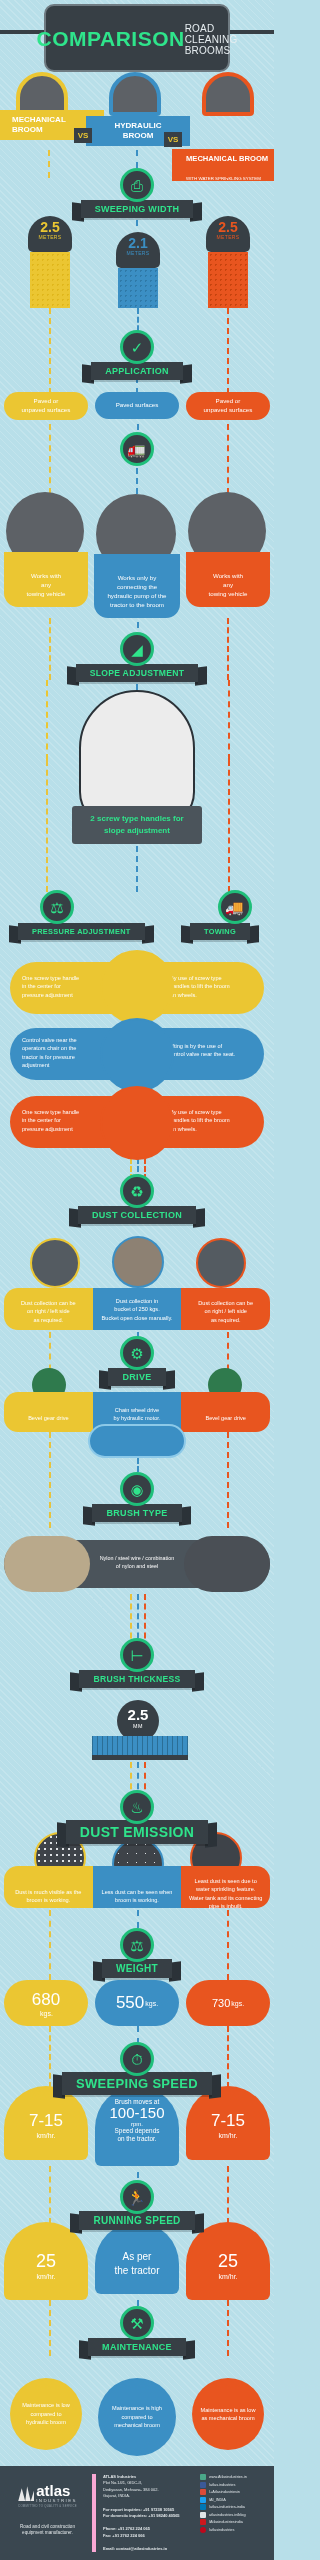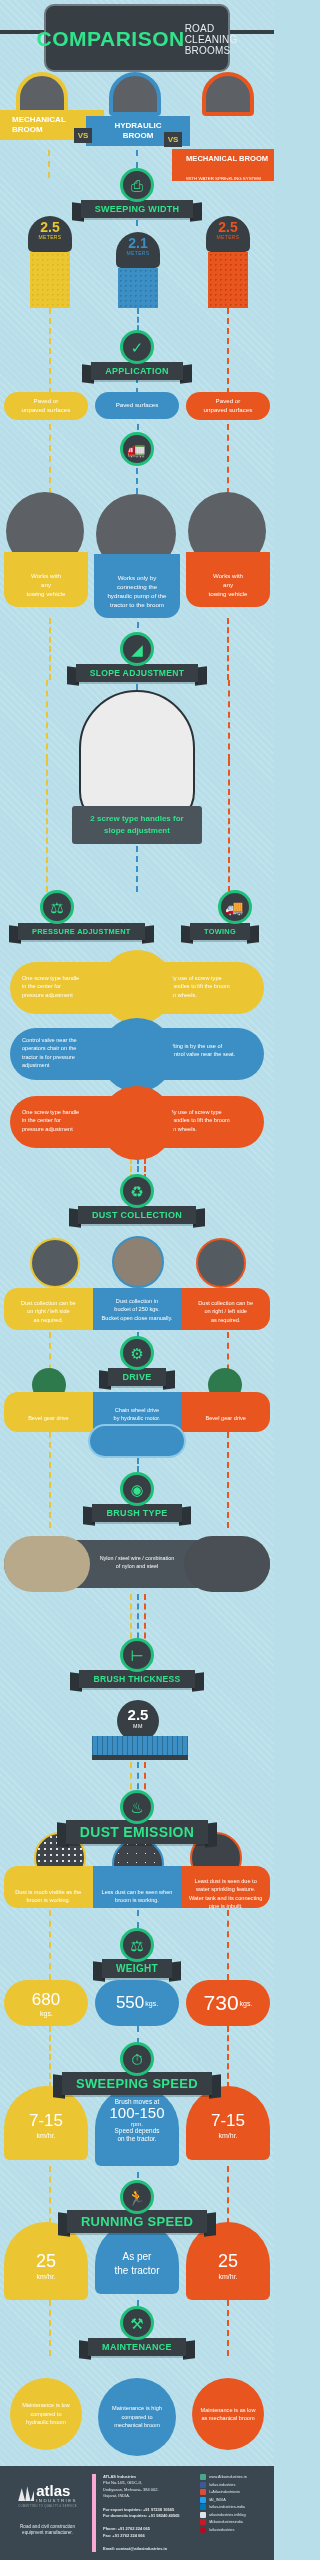--- a/index.html
+++ b/index.html
@@ -413,21 +413,21 @@
       </div>
     </div>
     <div class="col">
       <div class="bl" style="height:46px;border-radius:23px;color:#fff;display:flex;align-items:center;justify-content:center;">
         <span style="font-size:17px;">550</span>
         <span style="font-size:7px;margin-left:1px;">kgs.</span>
       </div>
     </div>
     <div class="col">
       <div class="or" style="height:46px;border-radius:23px;color:#fff;display:flex;align-items:center;justify-content:center;">
-        <span style="font-size:21px;">730</span>
+        <span style="font-size:11px;">730</span>
         <span style="font-size:7px;margin-left:1px;">kgs.</span>
       </div>
     </div>
   </div>
 
   <div class="vline" style="left:49px;  top:2026px; height:62px;"></div>
   <div class="vline b" style="left:137px; top:2026px; height:18px;"></div>
   <div class="vline o" style="left:227px; top:2026px; height:62px;"></div>
 
   <div class="sec" style="top:2042px;">
@@ -458,21 +458,21 @@
       </div>
     </div>
   </div>
 
   <div class="vline" style="left:49px;  top:2166px; height:58px;"></div>
   <div class="vline b" style="left:137px; top:2172px; height:18px;"></div>
   <div class="vline o" style="left:227px; top:2166px; height:58px;"></div>
 
   <div class="sec" style="top:2180px;">
     <div class="badge">🏃</div>
-    <div class="ribwrap"><span class="ribbon" style="font-size:13px;">RUNNING SPEED</span></div>
+    <div class="ribwrap"><span class="ribbon" style="font-size:10px;">RUNNING SPEED</span></div>
   </div>
 
   <div class="row3" style="top:2222px;">
     <div class="col">
       <div class="y" style="height:78px;border-radius:42px 42px 6px 6px;color:#fff;text-align:center;padding-top:30px;">
         <div style="font-size:18px;line-height:1;">25</div>
         <div style="font-size:7px;margin-top:3px;">km/hr.</div>
       </div>
     </div>
     <div class="col">

